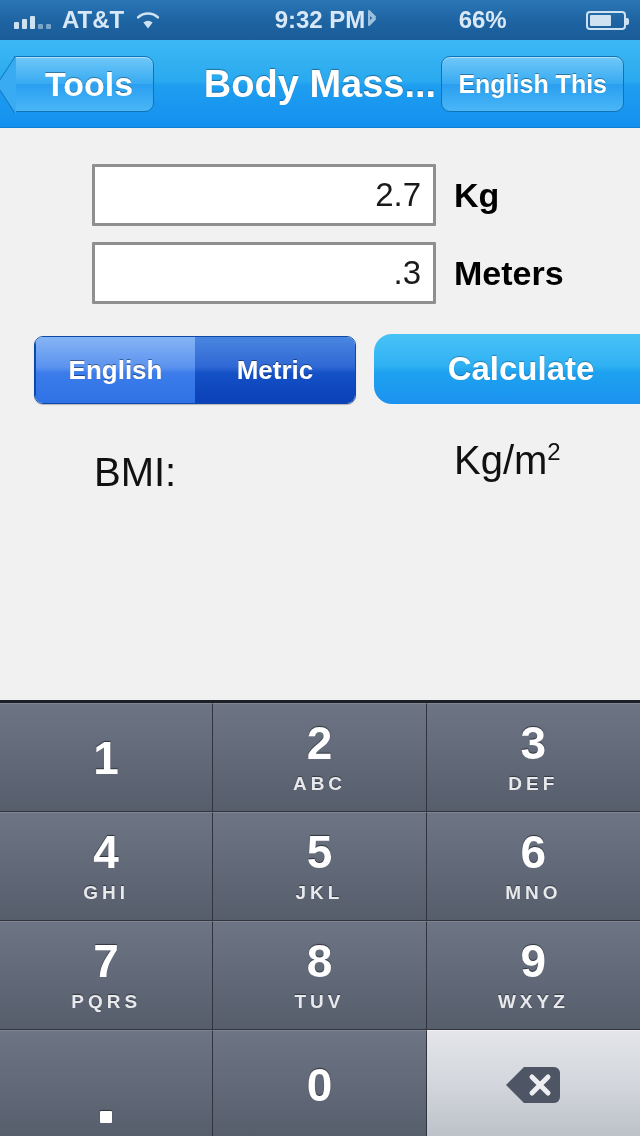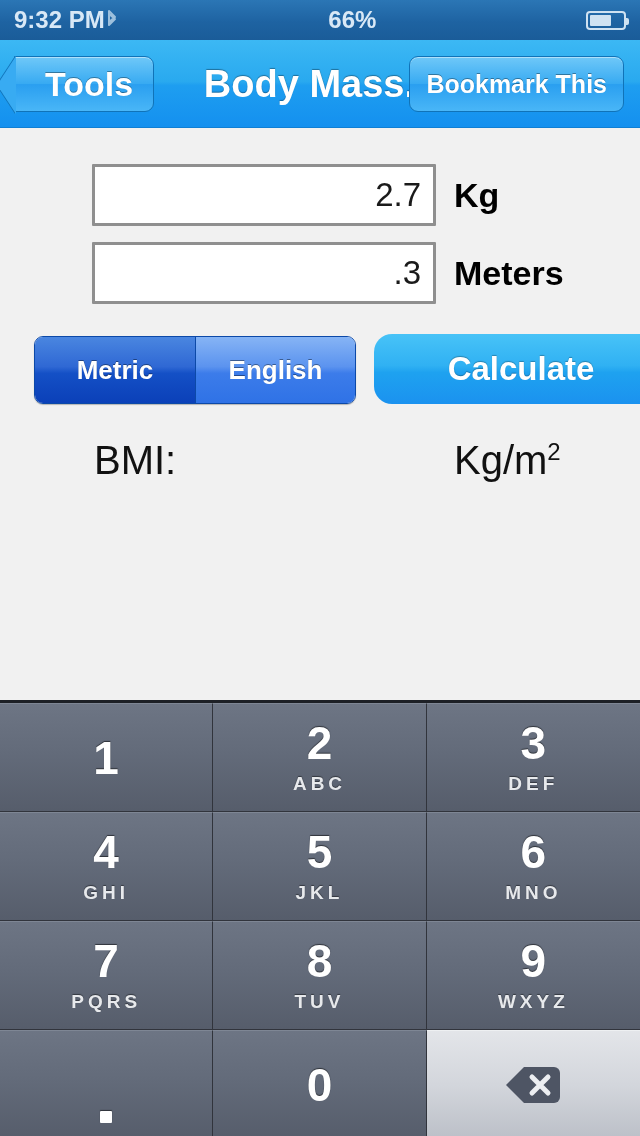--- a/index.html
+++ b/index.html
@@ -173,21 +173,21 @@
     color: #fff; font-size: 33px; font-weight: bold;
     font-family: "Liberation Sans", sans-serif;
     text-shadow: 0 -1px 1px rgba(0,0,0,0.28);
   }
 
   .result {
     position: absolute; left: 0; top: 310px;
     width: 640px; height: 56px;
     display: flex; align-items: baseline;
   }
-  .result .lbl { position: absolute; left: 80px; font-size: 40px; color: #111; }
+  .result .lbl { position: absolute; left: 80px; font-size: 40px; color: #111; margin-top: 12px; }
   .result .val { position: absolute; left: 312px; font-size: 40px; font-weight: bold; color: #000; }
   .result .unit { position: absolute; left: 440px; font-size: 40px; color: #111; }
   .result .unit sup { font-size: 24px; vertical-align: super; }
 
   
   .keypad {
     position: absolute; left: 0; top: 700px;
     width: 640px; height: 436px;
     background: #5d6472;
     border-top: 3px solid #1d2026;
@@ -226,20 +226,36 @@
   .del-icon { width: 58px; height: 42px; }
 
   .ghost { visibility: hidden; }
 </style>
 </head>
 <body>
 
 <div id="phone">
 
   <div class="statusbar">
+    <div class="sb-left">
+      <div class="signal">
+        <i></i>
+          <i></i>
+          <i></i>
+          <i></i>
+          <i></i>
+      </div>
+      <div class="carrier">AT&amp;T</div>
+      <div class="wifi-icon">
+        <svg width="26" height="20" viewBox="0 0 26 20">
+          <path d="M13 18.5 L8.4 12.6 A7.6 7.6 0 0 1 17.6 12.6 Z" fill="#cfe2f2"></path>
+          <path d="M3.2 7.3 A14.5 14.5 0 0 1 22.8 7.3" stroke="#cfe2f2" stroke-width="2.6" fill="none" stroke-linecap="round"></path>
+        </svg>
+      </div>
+    </div>
     <div class="sb-center">
       <div class="sb-time">9:32 PM</div>
     </div>
     <div class="sb-right">
       <div class="bt-icon">
         <svg width="14" height="24" viewBox="0 0 14 24">
           <path d="M4 6 L10 11 L4 17 L4 3 L10 9 L4 14" stroke="#9dc0dd" stroke-width="2" fill="none" stroke-linejoin="round"></path>
         </svg>
       </div>
       <div class="sb-batt-pct">66%</div>
@@ -247,38 +263,38 @@
         <div class="fill"></div>
       </div>
     </div>
   </div>
 
   <div class="navbar">
     <div class="nav-title">Body Mass...</div>
     <div class="backbtn">
       <span>Tools</span>
     </div>
-    <div class="bookmarkbtn">Bookmark This</div>
+    <div class="bookmarkbtn">English This</div>
   </div>
 
   <div class="content">
 
     <div class="field-row">
       <input class="txtinput" type="text" value="2.7" style="">
       <div class="unit-label">Kg</div>
     </div>
 
     <div class="field-row">
       <input class="txtinput" type="text" value=".3" style="">
       <div class="unit-label">Meters</div>
     </div>
 
     <div class="segmented">
+      <div class="seg unsel">English</div>
       <div class="seg sel">Metric</div>
-      <div class="seg unsel">English</div>
     </div>
 
     <button class="calcbtn">Calculate</button>
 
     <div class="result">
       <div class="lbl">BMI:</div>
       <div class="unit"><span>Kg/m</span><sup>2</sup></div>
     </div>
 
   </div>

